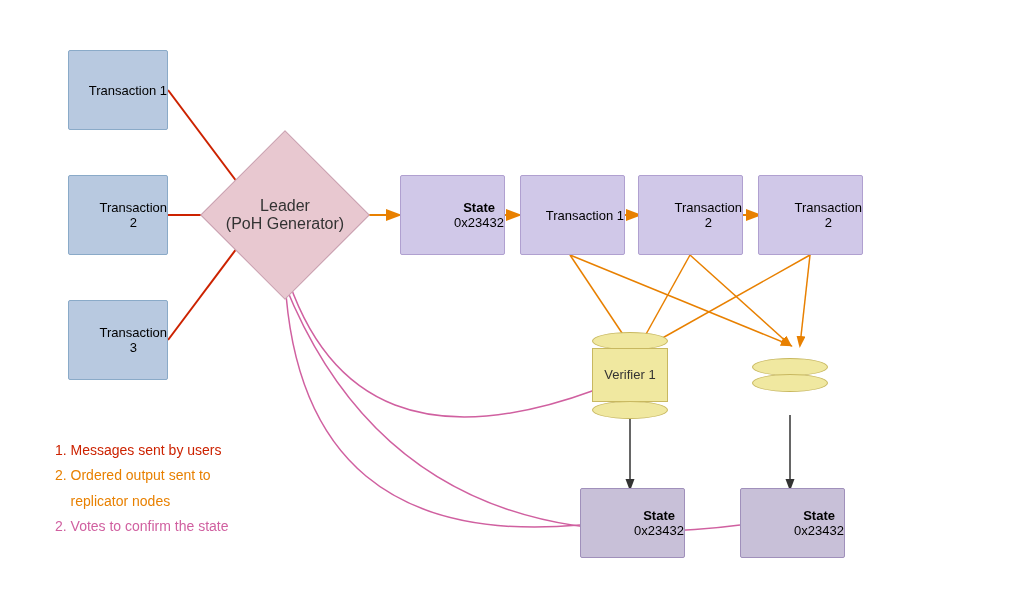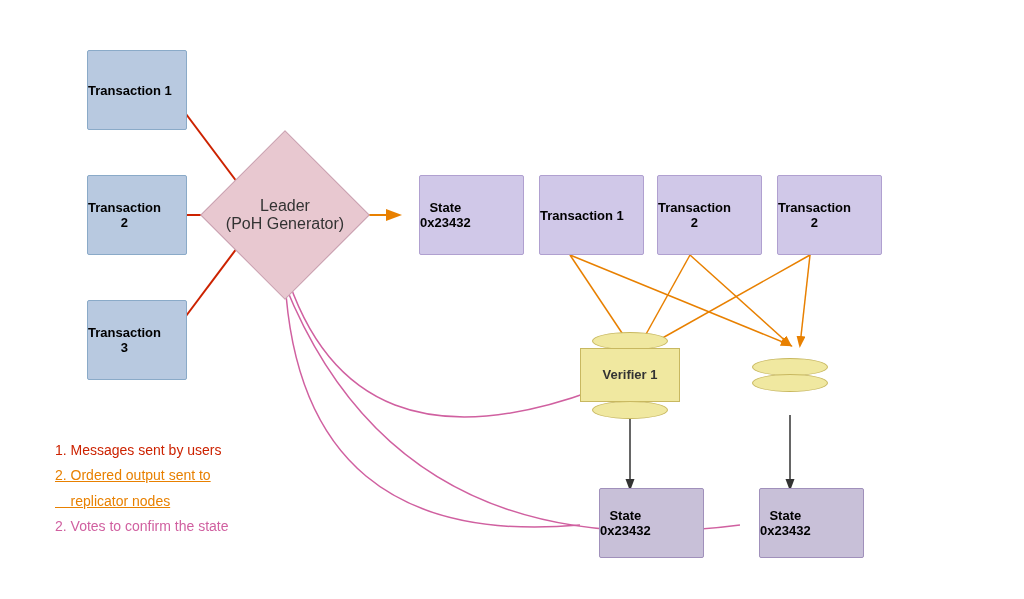--- a/index.html
+++ b/index.html
@@ -20,25 +20,24 @@
       position: absolute;
       top: 0; left: 0;
       width: 1024px;
       height: 599px;
       pointer-events: none;
     }
     .node {
       position: absolute;
       display: flex;
       align-items: center;
-      justify-content: flex-start;
+      justify-content: flex-end;
       text-align: center;
       font-size: 13px;
-      font-weight: bold;
-      margin-left: 19px;
+      font-weight: normal;
     }
     .box-blue {
       background: #b8c9e0;
       border: 1.5px solid #8aaac8;
       border-radius: 2px;
     }
     .box-purple {
       background: #c8c0d8;
       border: 1.5px solid #a090bb;
       border-radius: 2px;
@@ -102,21 +101,21 @@
       margin-top: -1px;
     }
     .legend {
       position: absolute;
       left: 55px;
       bottom: 60px;
       font-size: 14px;
       line-height: 1.8;
     }
     .legend-red { color: #cc2200; }
-    .legend-orange { color: #e88000; text-decoration: underline; }
+    .legend-orange { color: #e88000; }
     .legend-pink { color: #d060a0; }
   </style>
 </head>
 <body>
 
 <div id="diagram">
   <svg id="arrows">
 
     <defs>
       <marker id="arrowRed" markerWidth="8" markerHeight="8" refX="6" refY="3" orient="auto">
@@ -200,21 +199,21 @@
   <div class="node box-lavender" style="left:638px;top:175px;width:105px;height:80px;">
     <span>Transaction<br>2</span>
   </div>
 
   <div class="node box-lavender" style="left:758px;top:175px;width:105px;height:80px;">
     <span>Transaction<br>2</span>
   </div>
 
   <div class="cylinder" style="left:590px;top:330px;width:80px;height:90px;">
     <div class="cyl-top" style="width:76px;height:18px;"></div>
-    <div class="cyl-body" style="width:100px;height:54px;margin-top:-1px;font-weight:bold;">
+    <div class="cyl-body" style="width:76px;height:54px;margin-top:-1px;">
       <span>Verifier 1</span>
     </div>
     <div class="cyl-bottom" style="width:76px;height:18px;"></div>
   </div>
 
   <div class="cylinder" style="left:750px;top:330px;width:80px;height:90px;">
     <div class="cyl-top" style="width:76px;height:18px;"></div>
     <div class="cyl-bottom" style="width:76px;height:18px;"></div>
   </div>
 

